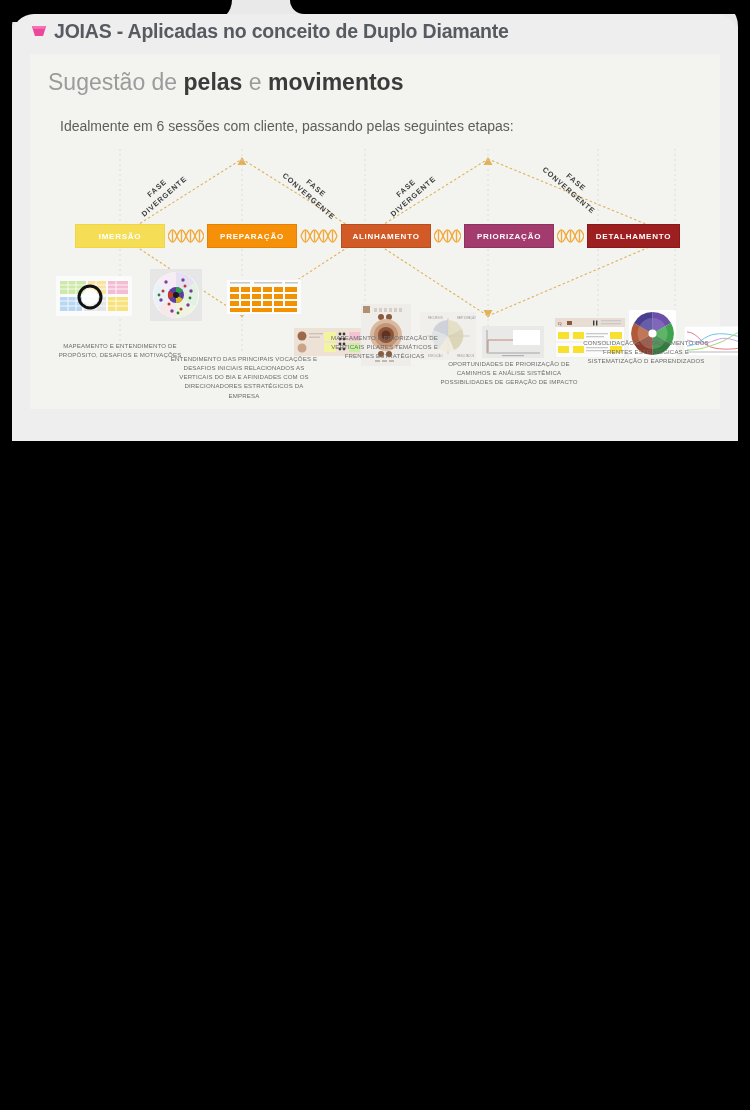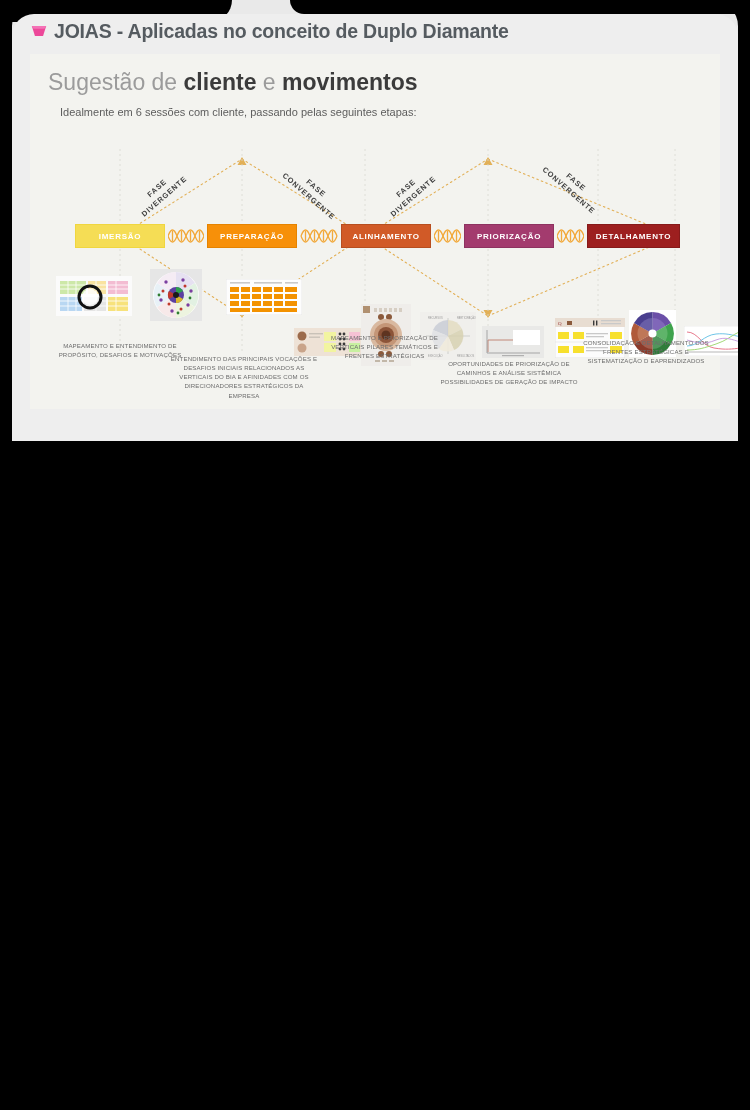--- a/index.html
+++ b/index.html
@@ -101,22 +101,22 @@
     color: #9b9b9b;
     font-weight: 300;
     white-space: nowrap;
   }
   .slide-title b { color: #3b3b3b; font-weight: bold; }
   .slide-title .lite { color: #9b9b9b; font-weight: 300; }
 
   .slide-sub {
     position: absolute;
     left: 30px;
-    top: 52px;
-    font-size: 11px;
+    top: 64px;
+    font-size: 14px;
     color: #5d5d5d;
     white-space: nowrap;
   }
 
   
   .guides {
     position: absolute;
     left: 0; top: 0;
     width: 690px; height: 355px;
     pointer-events: none;
@@ -229,21 +229,21 @@
       <svg class="gem-icon" viewBox="0 0 20 16">
         <path d="M2 2 L18 2 L14.5 13 L5.5 13 Z" fill="#ec4899"></path>
         <path d="M2 2 L18 2 L16 5 L4 5 Z" fill="#f472b6"></path>
       </svg>
       <span class="title-text">JOIAS - Aplicadas no conceito de Duplo Diamante</span>
     </div>
 
     <div class="slide">
 
       <div class="slide-title">
-        <span class="lite">Sugestão de </span><b>cliente</b><span class="lite"> e </span><b>movimentos</b>
+        <span class="lite">Sugestão de </span><b>pelas</b><span class="lite"> e </span><b>movimentos</b>
       </div>
 
       <div class="slide-sub">Idealmente em 6 sessões com cliente, passando pelas seguintes etapas:</div>
 
       <svg class="guides" viewBox="0 0 690 355">
         <g stroke="#e2b057" stroke-width="1.1" fill="none" stroke-dasharray="1.6 3.2" stroke-linecap="round">
 
           <path d="M90 182 L212 105"></path>
           <path d="M212 105 L335 182"></path>
           <path d="M90 182 L212 262"></path>

